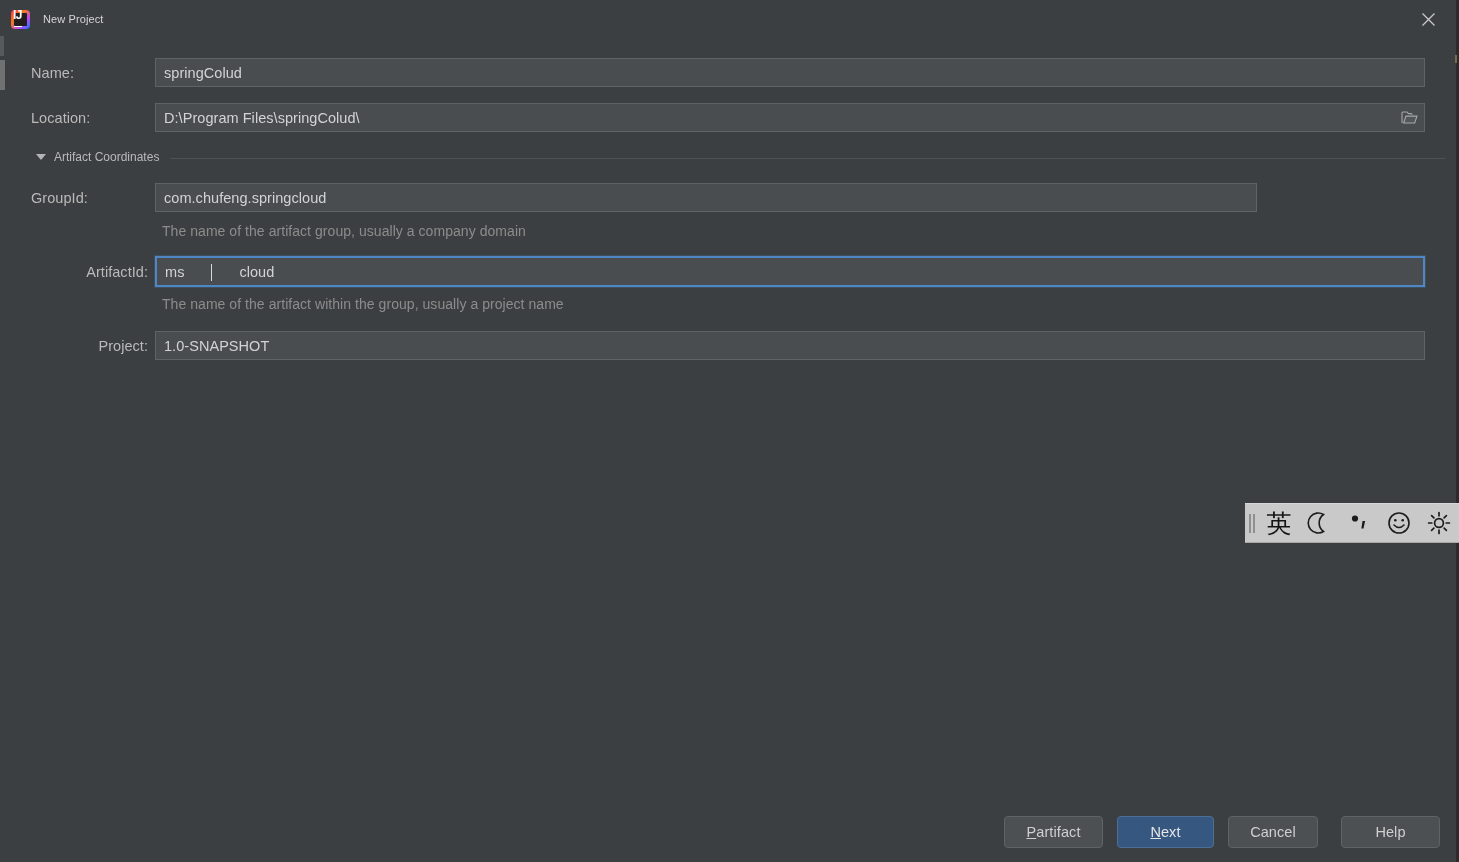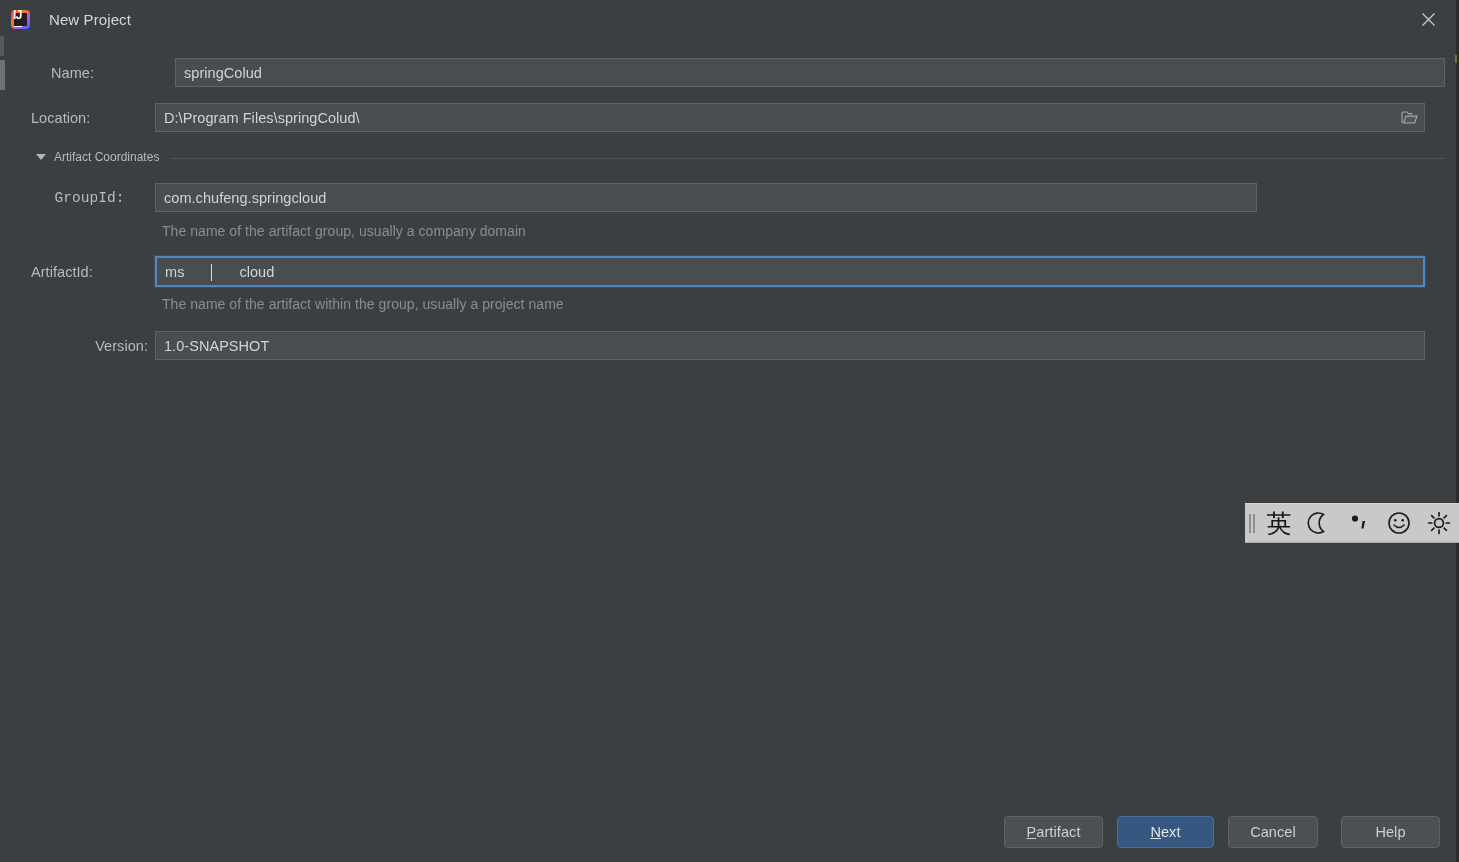--- a/index.html
+++ b/index.html
@@ -82,22 +82,22 @@
     letter-spacing: -0.5px;
     line-height: 9px;
   }
   .app-logo .bar {
     position: absolute;
     left: 2.5px; bottom: 1.5px;
     width: 8px; height: 1.5px;
     background: #ffffff;
   }
   .title-text {
-    margin-left: 19px;
-    font-size: 15px;
+    margin-left: 13px;
+    font-size: 11px;
     color: #d6d6d6;
     letter-spacing: .1px;
   }
   .close-btn {
     position: absolute;
     right: 16px; top: 4px;
     width: 30px; height: 30px;
     display: flex;
     align-items: center;
     justify-content: center;
@@ -298,21 +298,21 @@
   <div class="close-btn">
     <svg width="15" height="15" viewBox="0 0 15 15">
       <path d="M1.5 1.5 L13.5 13.5 M13.5 1.5 L1.5 13.5" stroke="#c9c9c9" stroke-width="1.3" fill="none"></path>
     </svg>
   </div>
 </div>
 
 <div class="form">
 
   <div class="row" style="left:31px; top:20px;">
-    <div class="lbl" style="width:124px;margin-left:20px;">Name:</div>
+    <div class="lbl" style="width:124px;">Name:</div>
     <div class="tf" style="width:1270px;" title="springcloud">springColud</div>
   </div>
 
   <div class="row" style="left:31px; top:65px;">
     <div class="lbl" style="width:124px;">Location:</div>
     <div class="loc-wrap">
       <div class="tf" style="width:1270px;">D:\Program Files\springColud\</div>
       <div class="browse-btn">
         <svg width="17" height="14" viewBox="0 0 17 14">
           <path d="M1 12.5 V2.5 a1 1 0 0 1 1-1 h4 l1.4 1.6 H10 a1 1 0 0 1 1 1 V4.2" stroke="#a7a7a7" stroke-width="1.1" fill="none"></path>
@@ -322,37 +322,37 @@
     </div>
   </div>
 
   <div class="section-head">
     <div class="tri"></div>
     <div class="section-title">Artifact Coordinates</div>
     <div class="section-rule"></div>
   </div>
 
   <div class="row" style="left:31px; top:145px;">
-    <div class="lbl" style="width:124px; text-align:center; padding-right:7px;font-family:Liberation Mono, monospace;">GroupId:</div>
+    <div class="lbl" style="width:124px; text-align:left; padding-right:7px;">GroupId:</div>
     <div class="tf" style="width:1102px;">com.chufeng.springcloud</div>
   </div>
   <div class="hint" style="left:162px; top:185px;">The name of the artifact group, usually a company domain</div>
 
   <div class="row" style="left:31px; top:218px;">
-    <div class="lbl" style="width:124px; text-align:left; padding-right:7px;">ArtifactId:</div>
+    <div class="lbl" style="width:124px; text-align:right; padding-right:7px;">ArtifactId:</div>
     <div class="tf focused" style="width:1270px;gap:27px;">
       <span>ms</span>
         <span class="caret"></span>
         <span>cloud</span>
     </div>
   </div>
   <div class="hint" style="left:162px; top:258px;">The name of the artifact within the group, usually a project name</div>
 
   <div class="row" style="left:31px; top:293px;">
-    <div class="lbl" style="width:124px; text-align:right; padding-right:7px;">Version:</div>
+    <div class="lbl" style="width:124px; text-align:right; padding-right:7px;">Project:</div>
     <div class="tf" style="width:1270px;">1.0-SNAPSHOT</div>
   </div>
 
 </div>
 
 <div class="ime-bar">
   <div class="ime-grip">
       <i></i>
       <i></i>
     </div>

